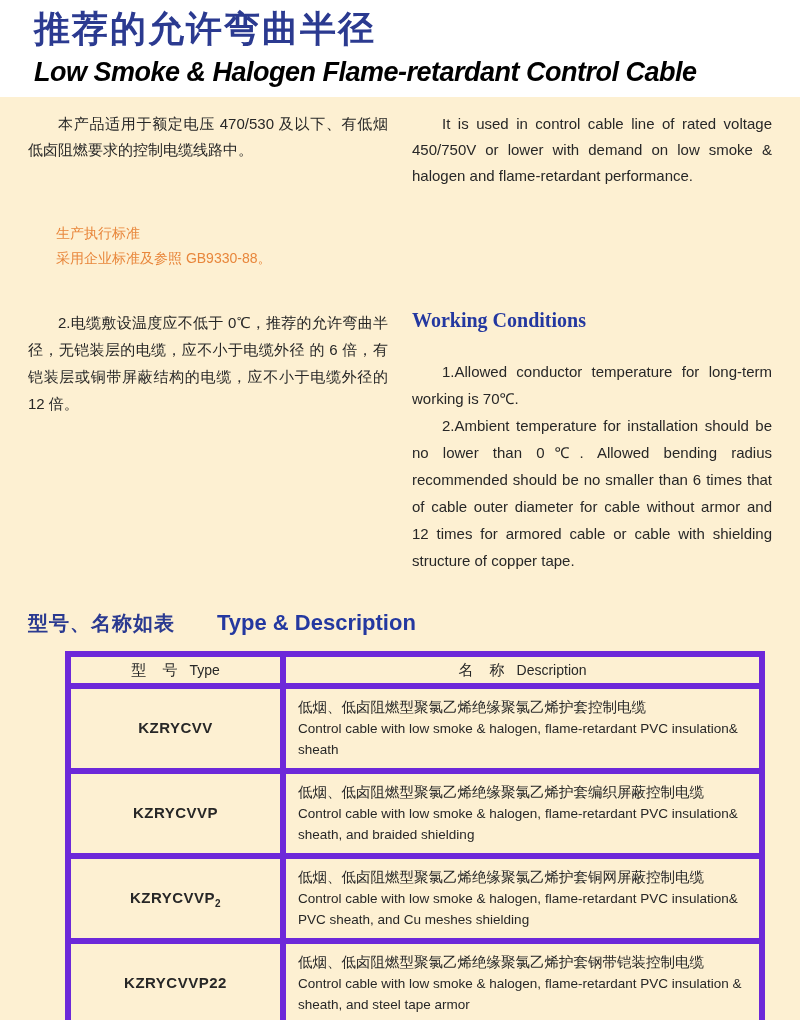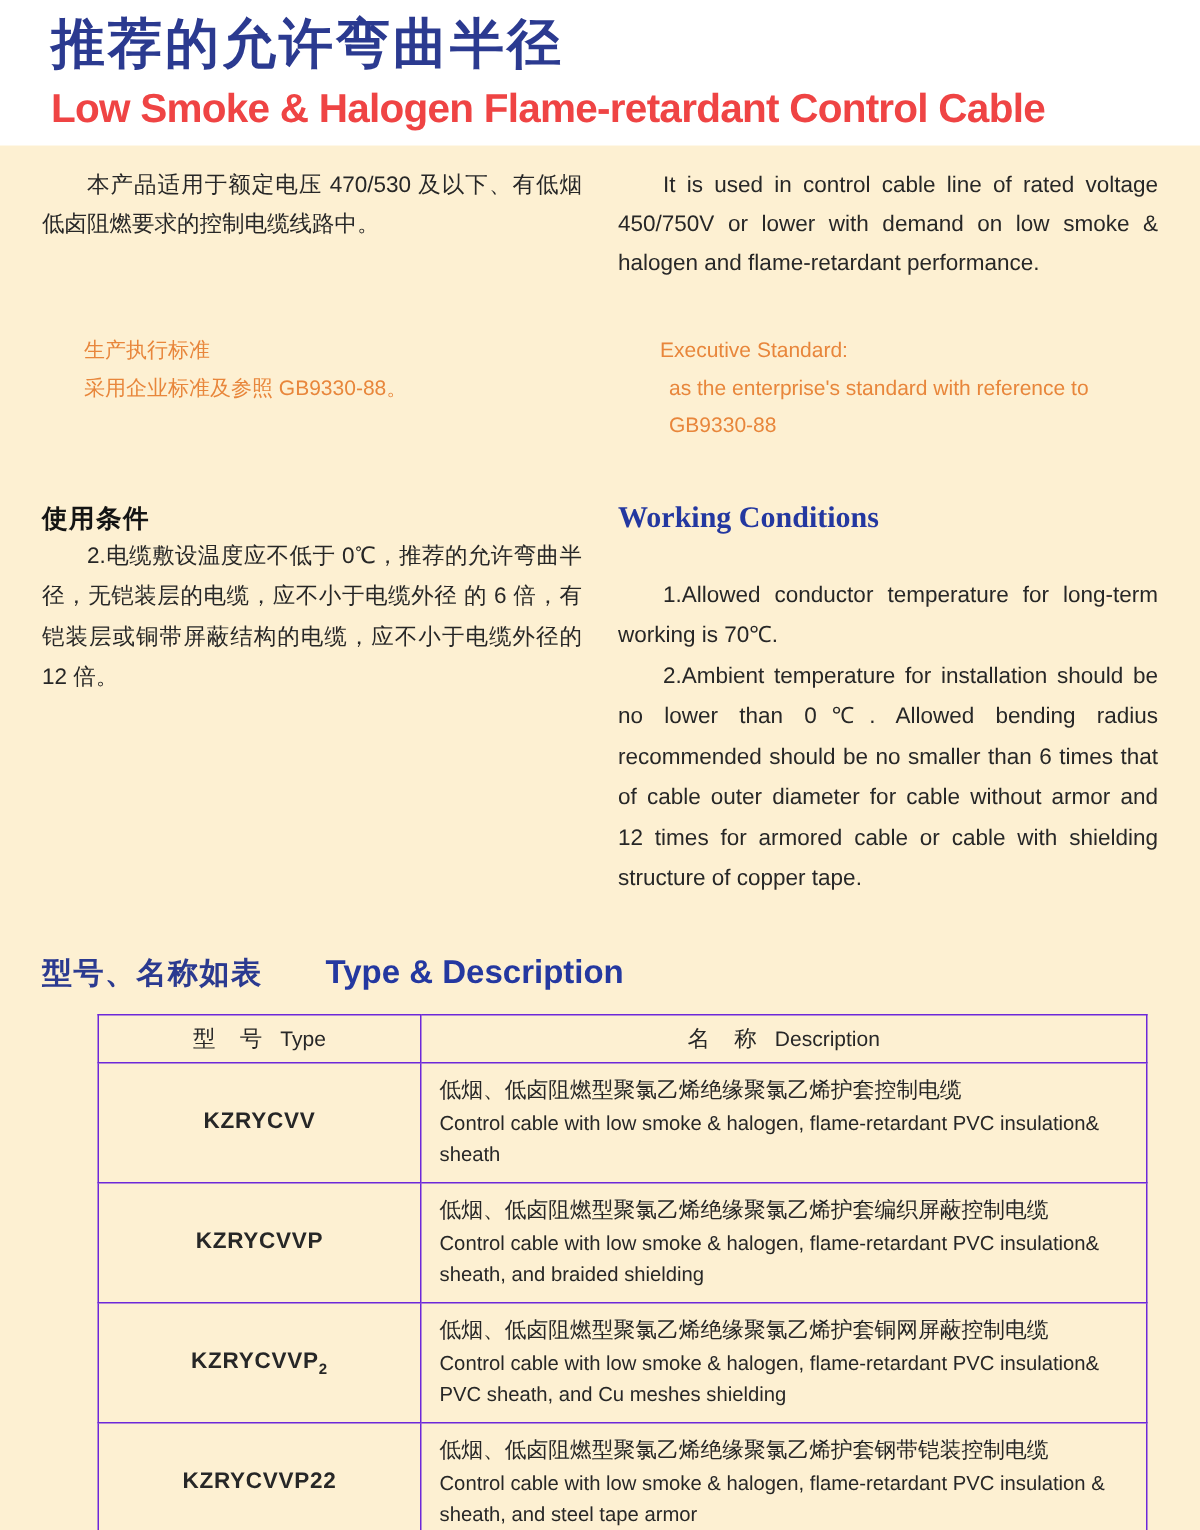--- a/index.html
+++ b/index.html
@@ -11,21 +11,21 @@
     color:#272727;
   }
   
   .header {
     background:#ffffff; height:97px; padding:6px 28px 0 34px;
   }
   .title-zh {
     color:#2b3a90; font-size:36px; font-weight:900; letter-spacing:2px; line-height:46px;
   }
   .title-en {
-    color:#ef4444; font-size:27px; font-weight:bold; line-height:40px; letter-spacing:-0.5px;
+    color:#000000; font-size:27px; font-weight:bold; font-style:italic; line-height:40px; letter-spacing:-0.5px;
   }
   
   .body { padding:0 28px; }
   .cols { display:flex; gap:24px; }
   .col-l { width:360px; flex:none; }
   .col-r { width:360px; flex:none; }
   
   .intro { margin-top:14px; }
   .intro p { font-size:15px; line-height:26px; text-align:justify; text-indent:2em; }
   
@@ -39,21 +39,21 @@
   .conditions p { font-size:15px; line-height:27px; text-align:justify; text-indent:2em; }
   .conditions .first-p { margin-top:26px; }
   
   .type-heading { margin-top:36px; }
   .type-heading .zh { font-size:20px; font-weight:bold; color:#2b3a90; letter-spacing:1px; }
   .type-heading .en { font-size:22px; font-weight:bold; color:#2438a0; margin-left:42px; }
   
   table {
     border-collapse:collapse; margin:14px 0 0 37px; width:700px; table-layout:fixed;
   }
-  th, td { border:1px solid #6d28d9; }
+  th, td { border:6px solid #6d28d9; }
   th { height:32px; font-weight:normal; font-size:15px; }
   col.c1 { width:215px; }
   .hdr-zh { letter-spacing:6px; }
   .hdr-en { font-size:14px; letter-spacing:0; margin-left:6px; }
   td.type-cell { text-align:center; font-size:15px; font-weight:600; letter-spacing:0.5px; }
   td.desc-cell { padding:7px 10px 8px 12px; }
   .desc-zh { font-size:14.5px; line-height:22px; }
   .desc-en { font-size:13.5px; line-height:21px; }
   sub { font-size:10px; }
 </style>
@@ -72,29 +72,24 @@
     <div class="cols intro">
       <p class="col-l">本产品适用于额定电压 470/530 及以下、有低烟低卤阻燃要求的控制电缆线路中。</p>
       <p class="col-r">It is used in control cable line of rated voltage 450/750V or lower with demand on low smoke &amp; halogen and flame-retardant performance.</p>
     </div>
 
     <div class="cols standard">
       <div class="col-l zh-std">
         <div>生产执行标准</div>
         <div>采用企业标准及参照 GB9330-88。</div>
       </div>
-      <div class="col-r en-std">
-        <div>Executive Standard:</div>
-        <div class="std-indent">as the enterprise's standard with reference to GB9330-88</div>
-      </div>
     </div>
 
     <div class="cols conditions">
       <div class="col-l">
-        <div class="zh-cond-title">使用条件</div>
         <p>2.电缆敷设温度应不低于 0℃，推荐的允许弯曲半径，无铠装层的电缆，应不小于电缆外径 的 6 倍，有铠装层或铜带屏蔽结构的电缆，应不小于电缆外径的 12 倍。</p>
       </div>
       <div class="col-r">
         <div class="en-cond-title">Working Conditions</div>
         <p class="first-p">1.Allowed conductor temperature for long-term working is 70℃.</p>
         <p>2.Ambient temperature for installation should be no lower than 0℃. Allowed bending radius recommended should be no smaller than 6 times that of cable outer diameter for cable without armor and 12 times for armored cable or cable with shielding structure of copper tape.</p>
       </div>
     </div>
 
     <div class="type-heading">

